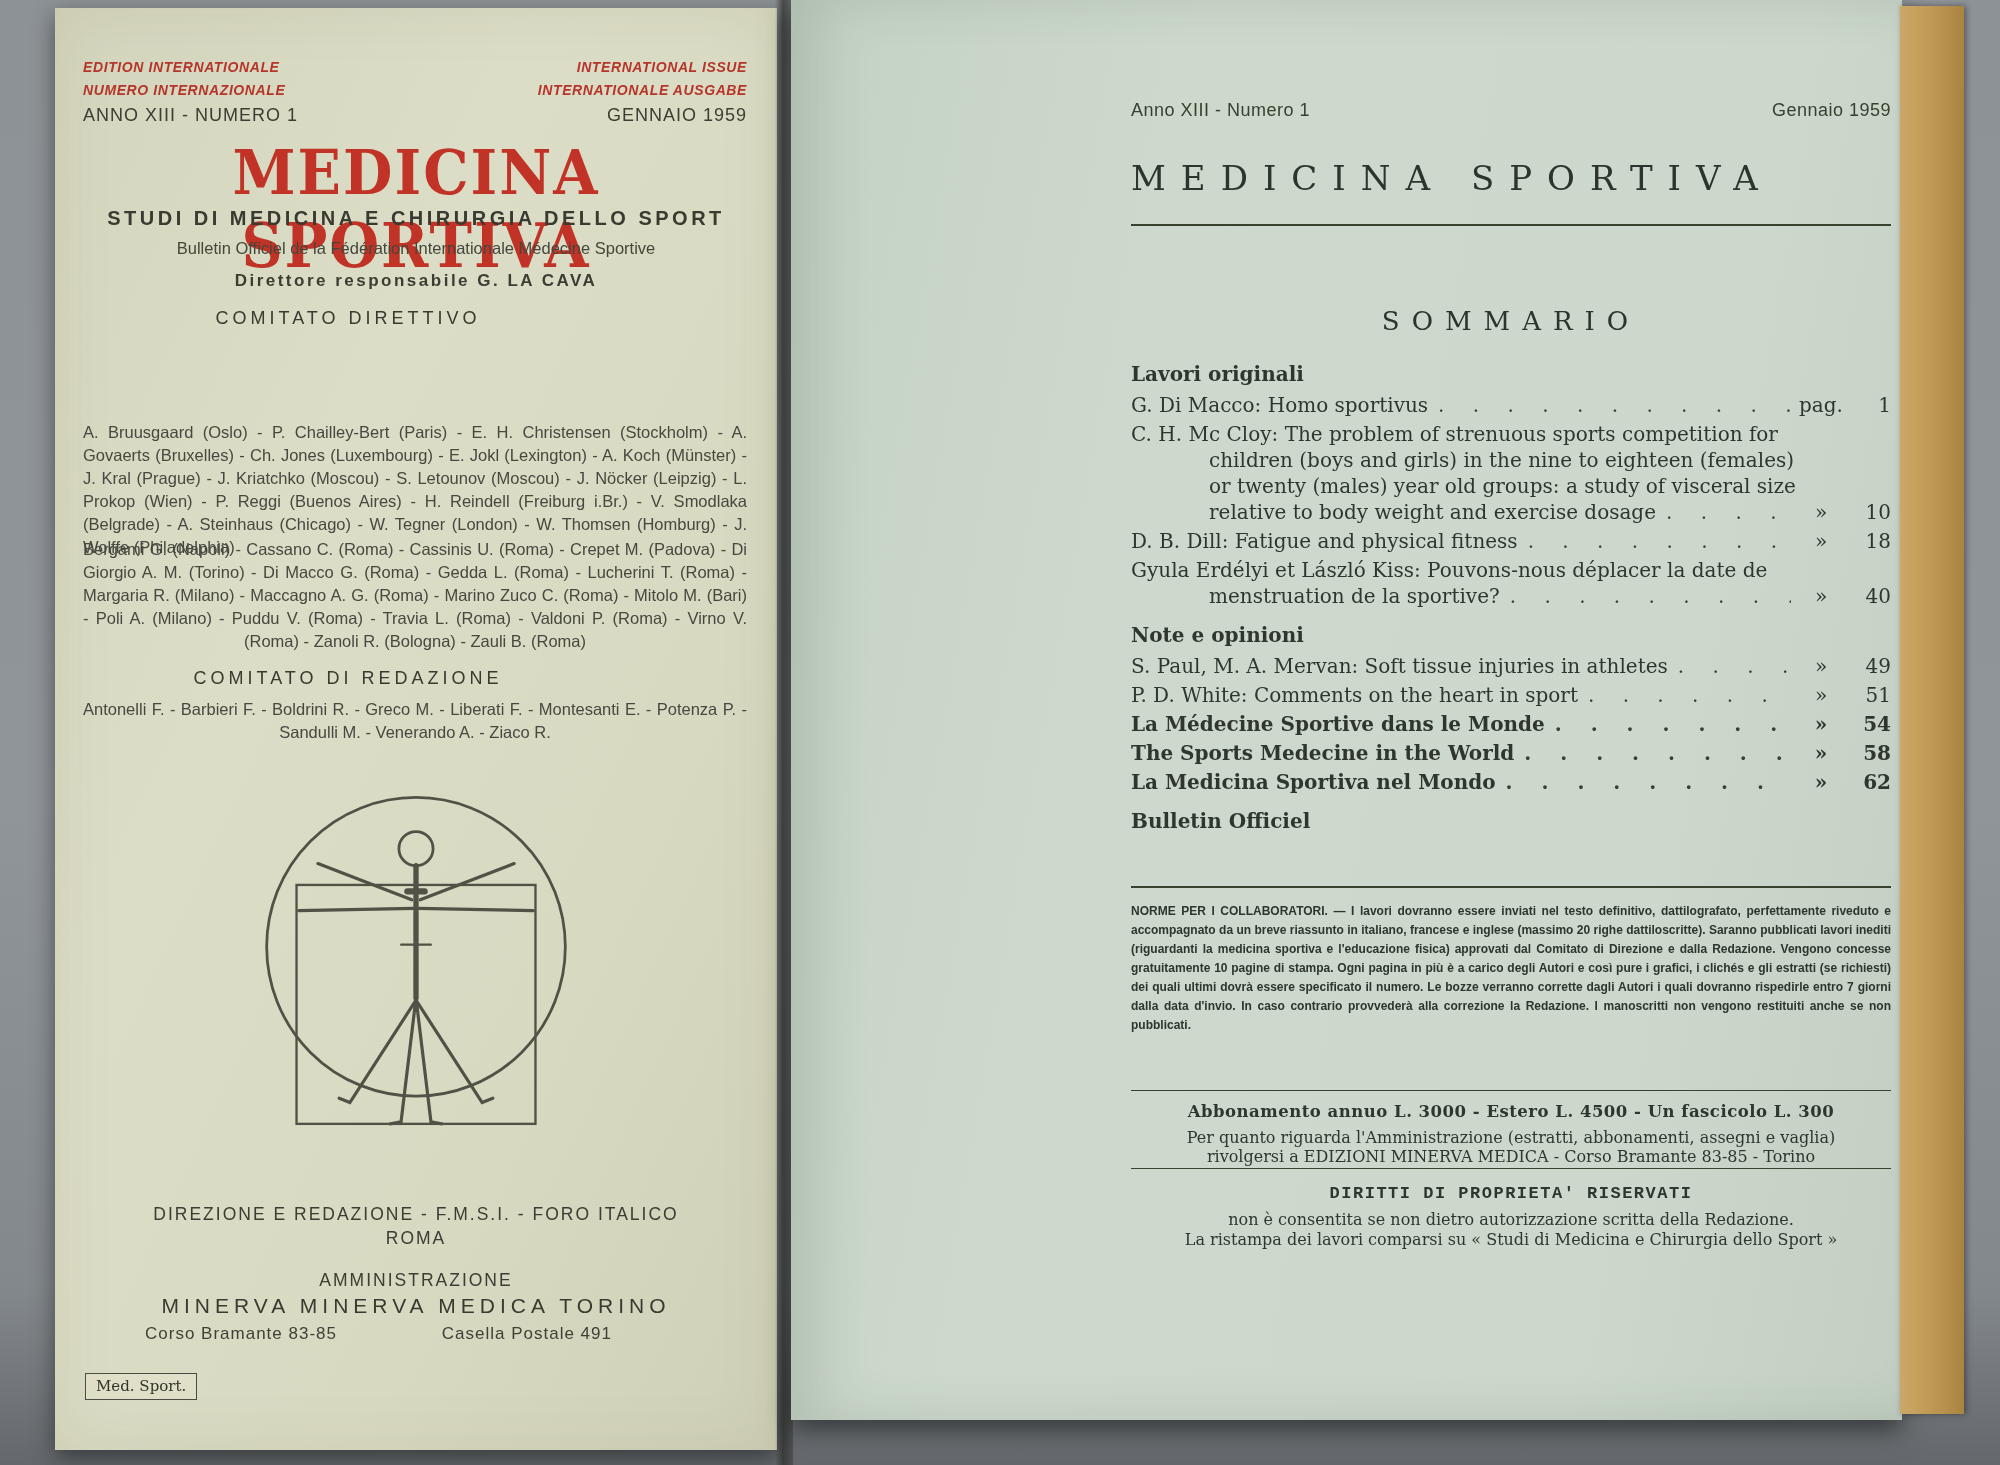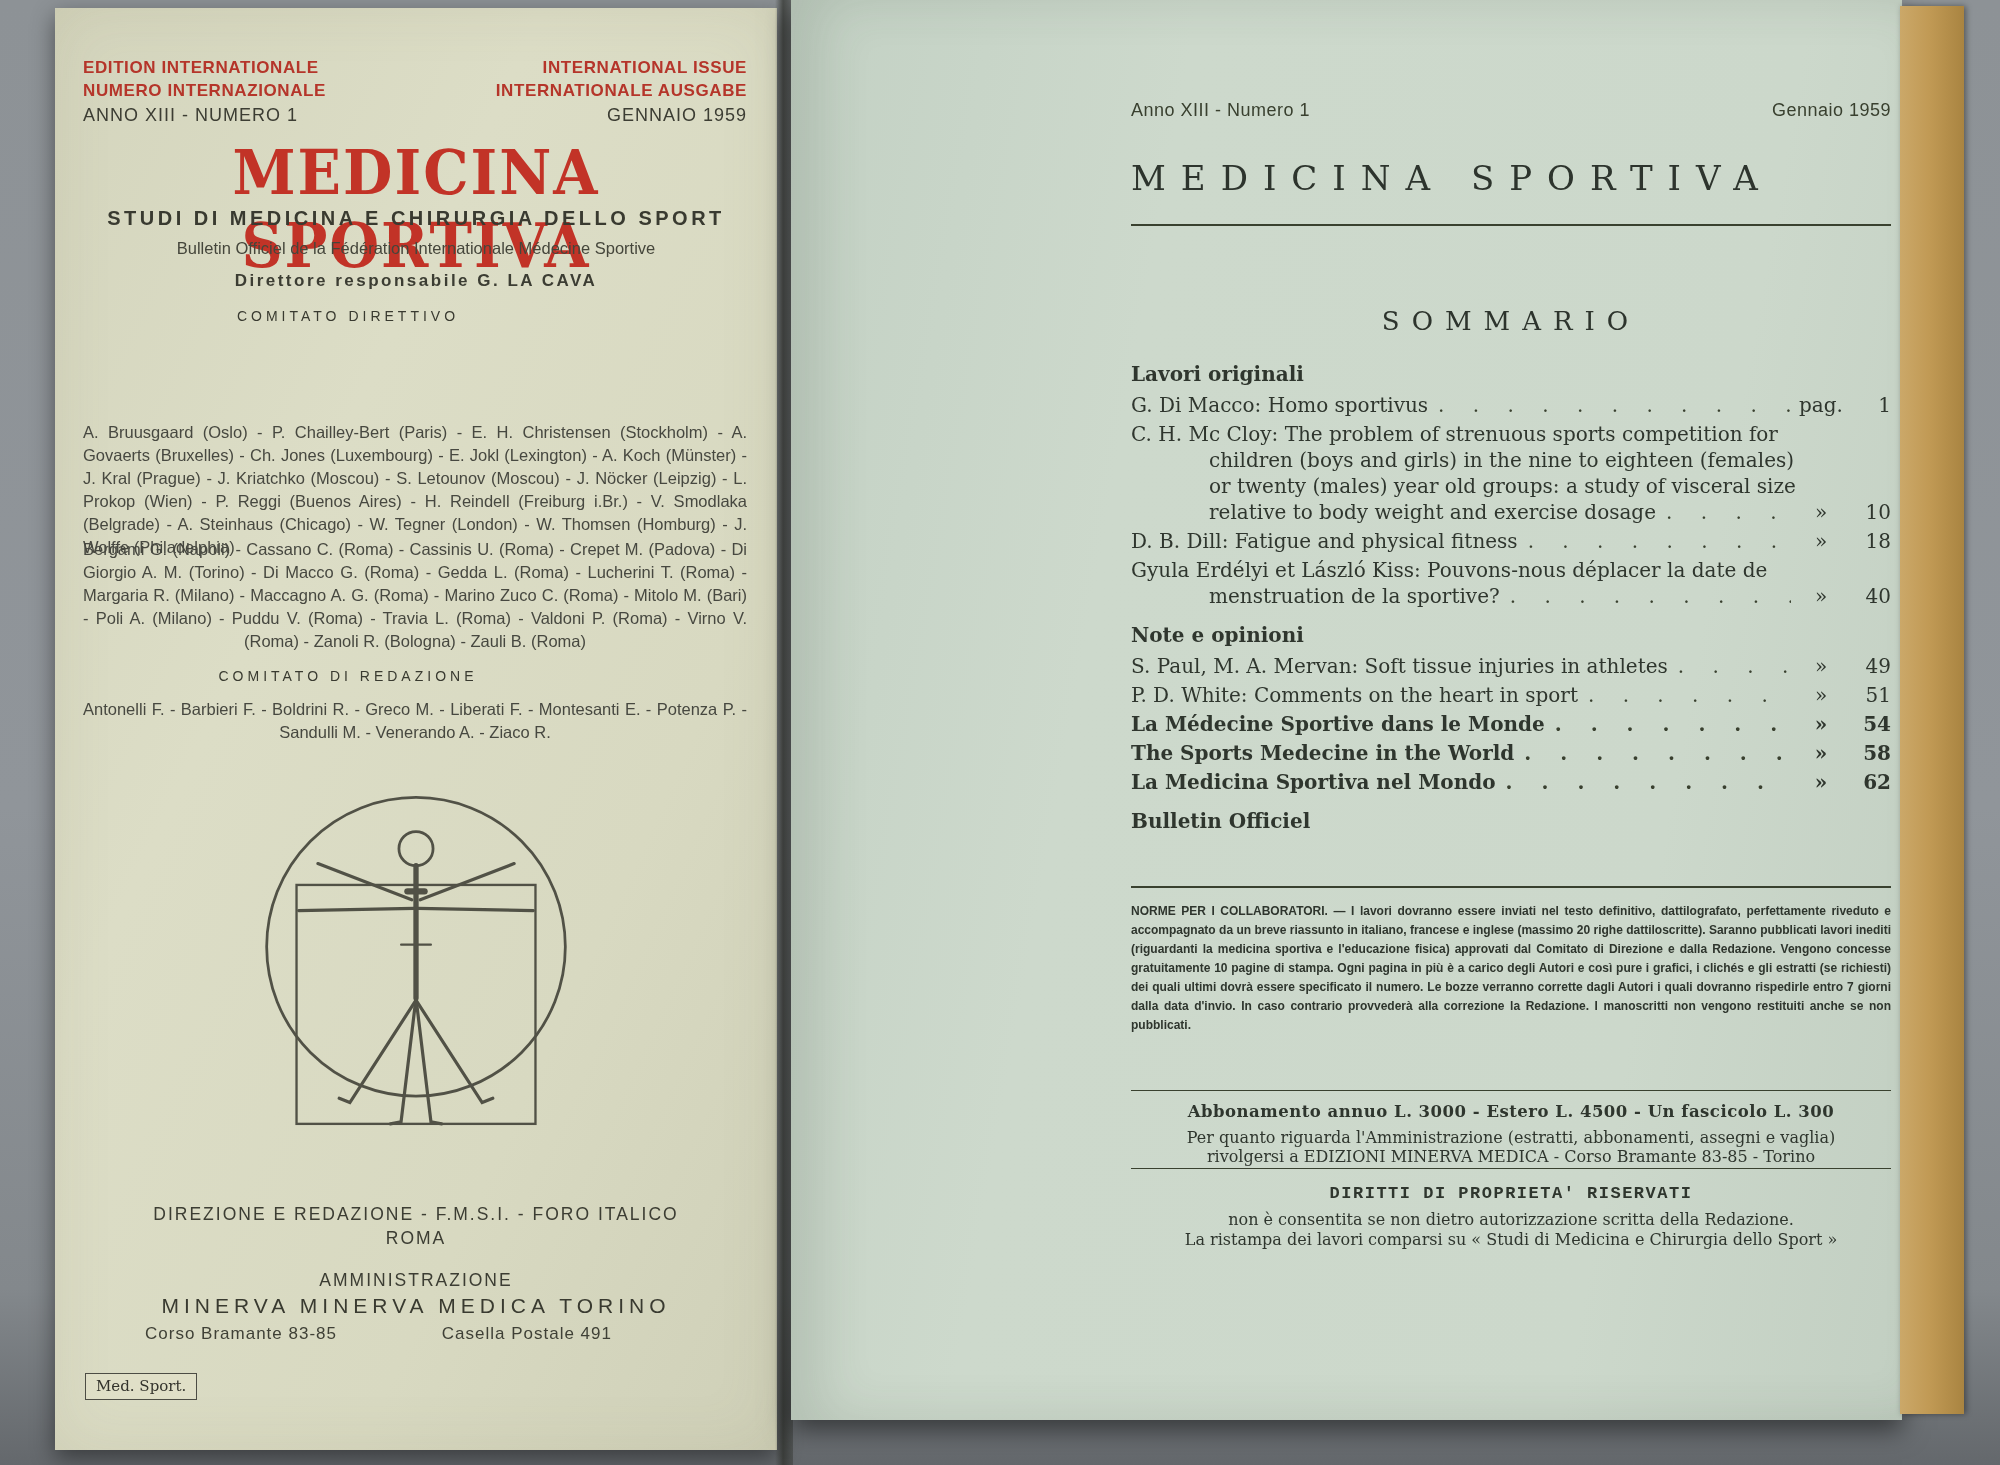--- a/index.html
+++ b/index.html
@@ -14,32 +14,32 @@
      background:linear-gradient(90deg,rgba(40,42,36,0),rgba(40,42,36,.65) 45%,rgba(40,42,36,.35));}
   
   .page-right{position:absolute;left:791px;top:0;width:1111px;height:1420px;
      background:linear-gradient(100deg,#c3d1c4 0%,#cdd9cc 30%,#ccd8cb 75%,#c2cfc2 100%);
      box-shadow:0 10px 24px rgba(0,0,0,.5), inset 30px 0 50px rgba(60,70,60,.14);}
   .fore-edge{position:absolute;left:1900px;top:6px;width:64px;height:1408px;
      background:linear-gradient(90deg,#cba869 0%,#c19a55 45%,#a98441 100%);
      box-shadow:2px 0 6px rgba(0,0,0,.4);}
   
   .lp{position:absolute;color:#43443a;}
-  .corner{font-size:17px;font-weight:bold;line-height:23px;letter-spacing:.6px;color:#b5352a;}
+  .corner{font-size:14px;font-weight:bold;line-height:23px;letter-spacing:.6px;color:#b5352a;font-style:italic;}
   .corner.right{text-align:right;}
   .issue-row{left:28px;top:97px;width:664px;display:flex;justify-content:space-between;
      font-size:18px;letter-spacing:1px;color:#3c3d33;}
   .big-title{left:0;top:128px;width:722px;text-align:center;
      font-family:"DejaVu Serif","Liberation Serif",serif;font-weight:bold;
      font-size:57px;letter-spacing:2px;color:#c23327;transform:scaleY(1.08);transform-origin:top;}
   .subtitle{left:0;top:199px;width:722px;text-align:center;font-weight:bold;
      font-size:20px;letter-spacing:3.5px;color:#393a30;}
   .bulletin{left:0;top:231px;width:722px;text-align:center;font-size:16.5px;color:#45463b;}
   .director{left:0;top:263px;width:722px;text-align:center;font-size:17px;letter-spacing:2.5px;color:#3c3d33;font-weight:bold;}
-  .sec-head{left:0;width:586px;text-align:center;font-size:14px;letter-spacing:4px;color:#393a30;}
+  .sec-head{left:0;width:586px;text-align:center;font-size:18px;letter-spacing:4px;color:#393a30;}
   .committee{left:28px;width:664px;font-size:16.5px;line-height:23px;text-align:justify;color:#474840;}
   .committee.centered-last{text-align-last:center;}
   .direzione,.roma,.ammin-h{left:0;width:722px;text-align:center;font-size:17.5px;letter-spacing:2px;color:#3c3d33;}
   .ammin-name{left:0;width:722px;text-align:center;font-size:21px;letter-spacing:5px;color:#393a30;}
   .addr-row{left:28px;top:1316px;width:664px;display:flex;justify-content:space-between;
      font-size:17px;letter-spacing:1px;color:#3f4036;}
   .addr-row .a-left{margin-left:62px;} .addr-row .a-right{margin-right:135px;}
   .stamp{left:30px;top:1365px;display:inline-block;border:1.5px solid #4c4c44;
      font-family:"DejaVu Serif","Liberation Serif",serif;font-size:15px;color:#33332c;
      padding:3px 10px 4px;background:rgba(230,228,205,.45);}

